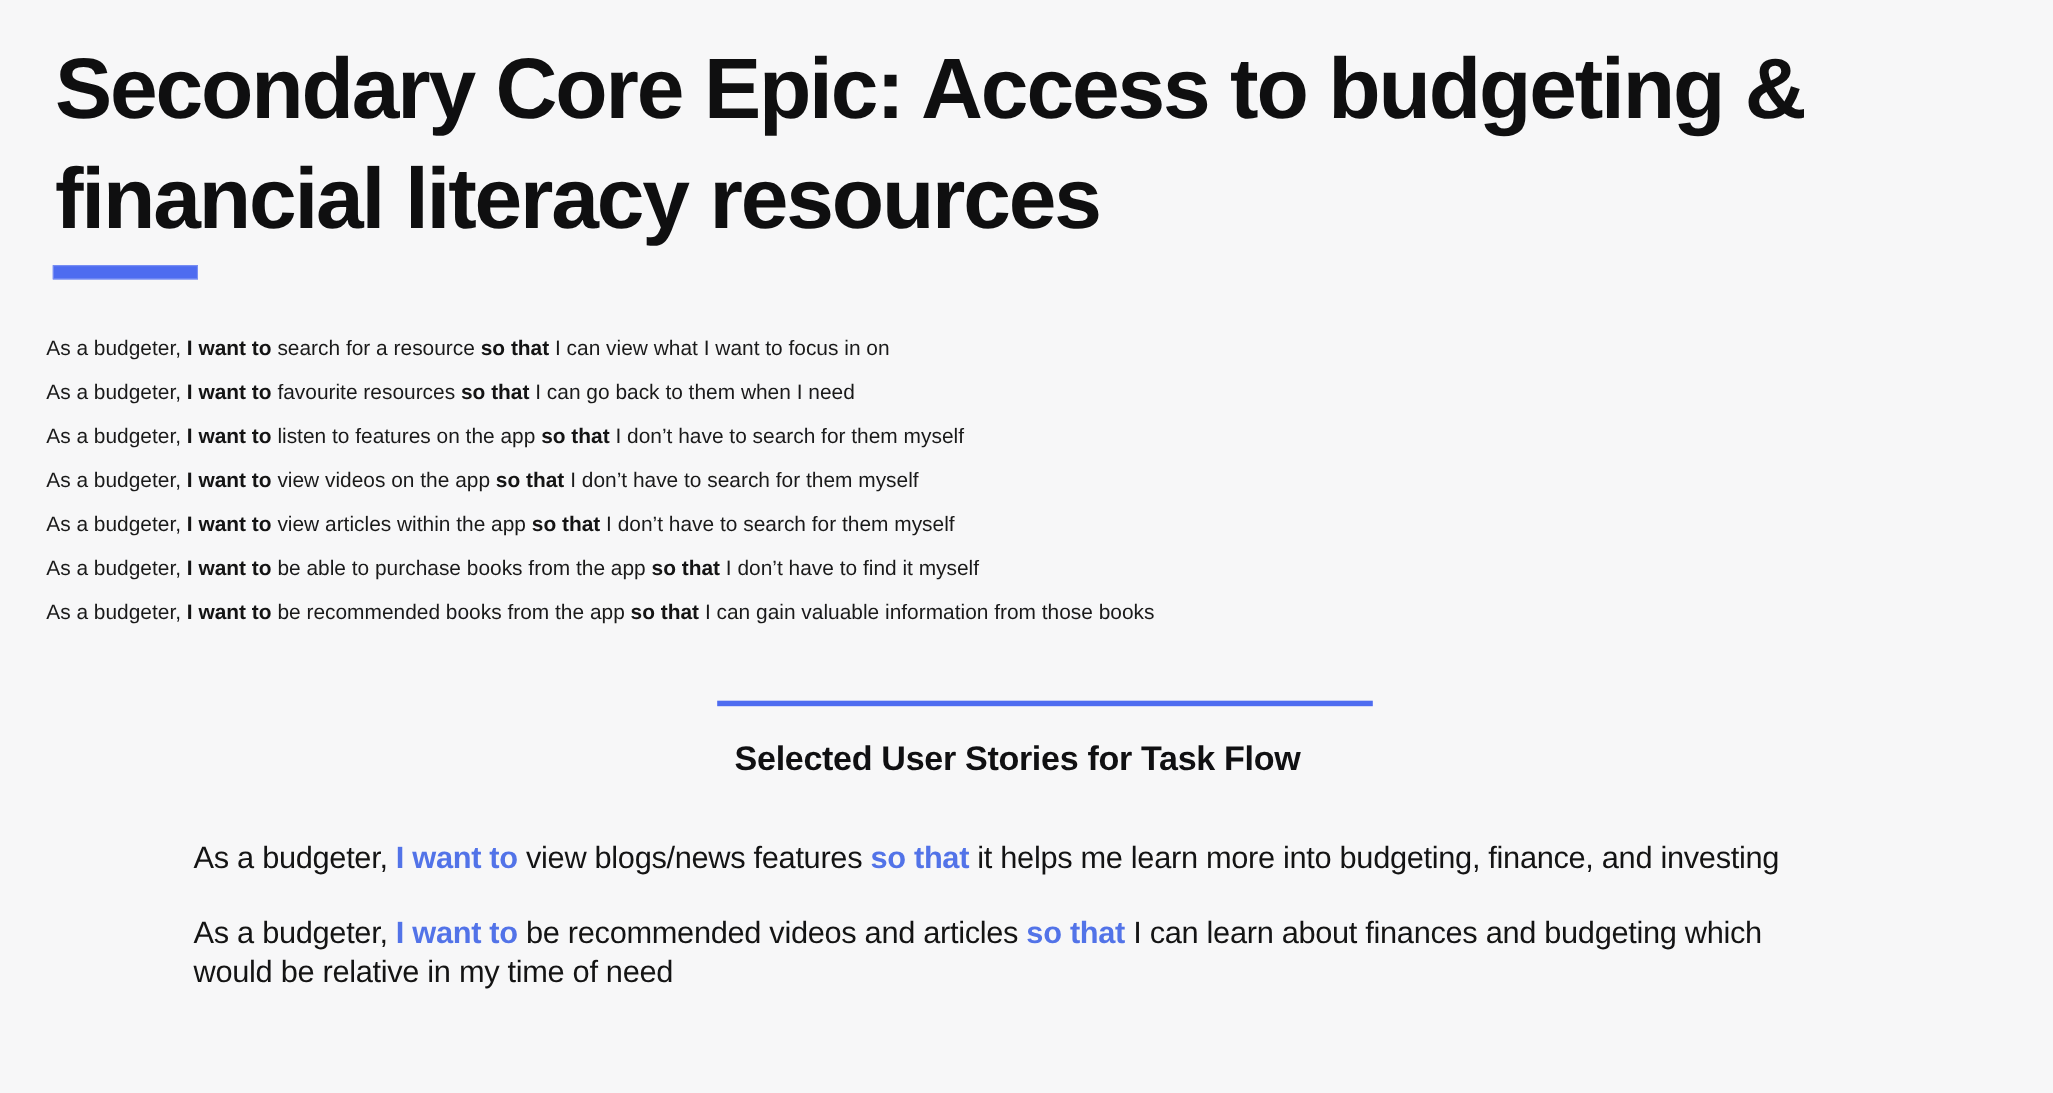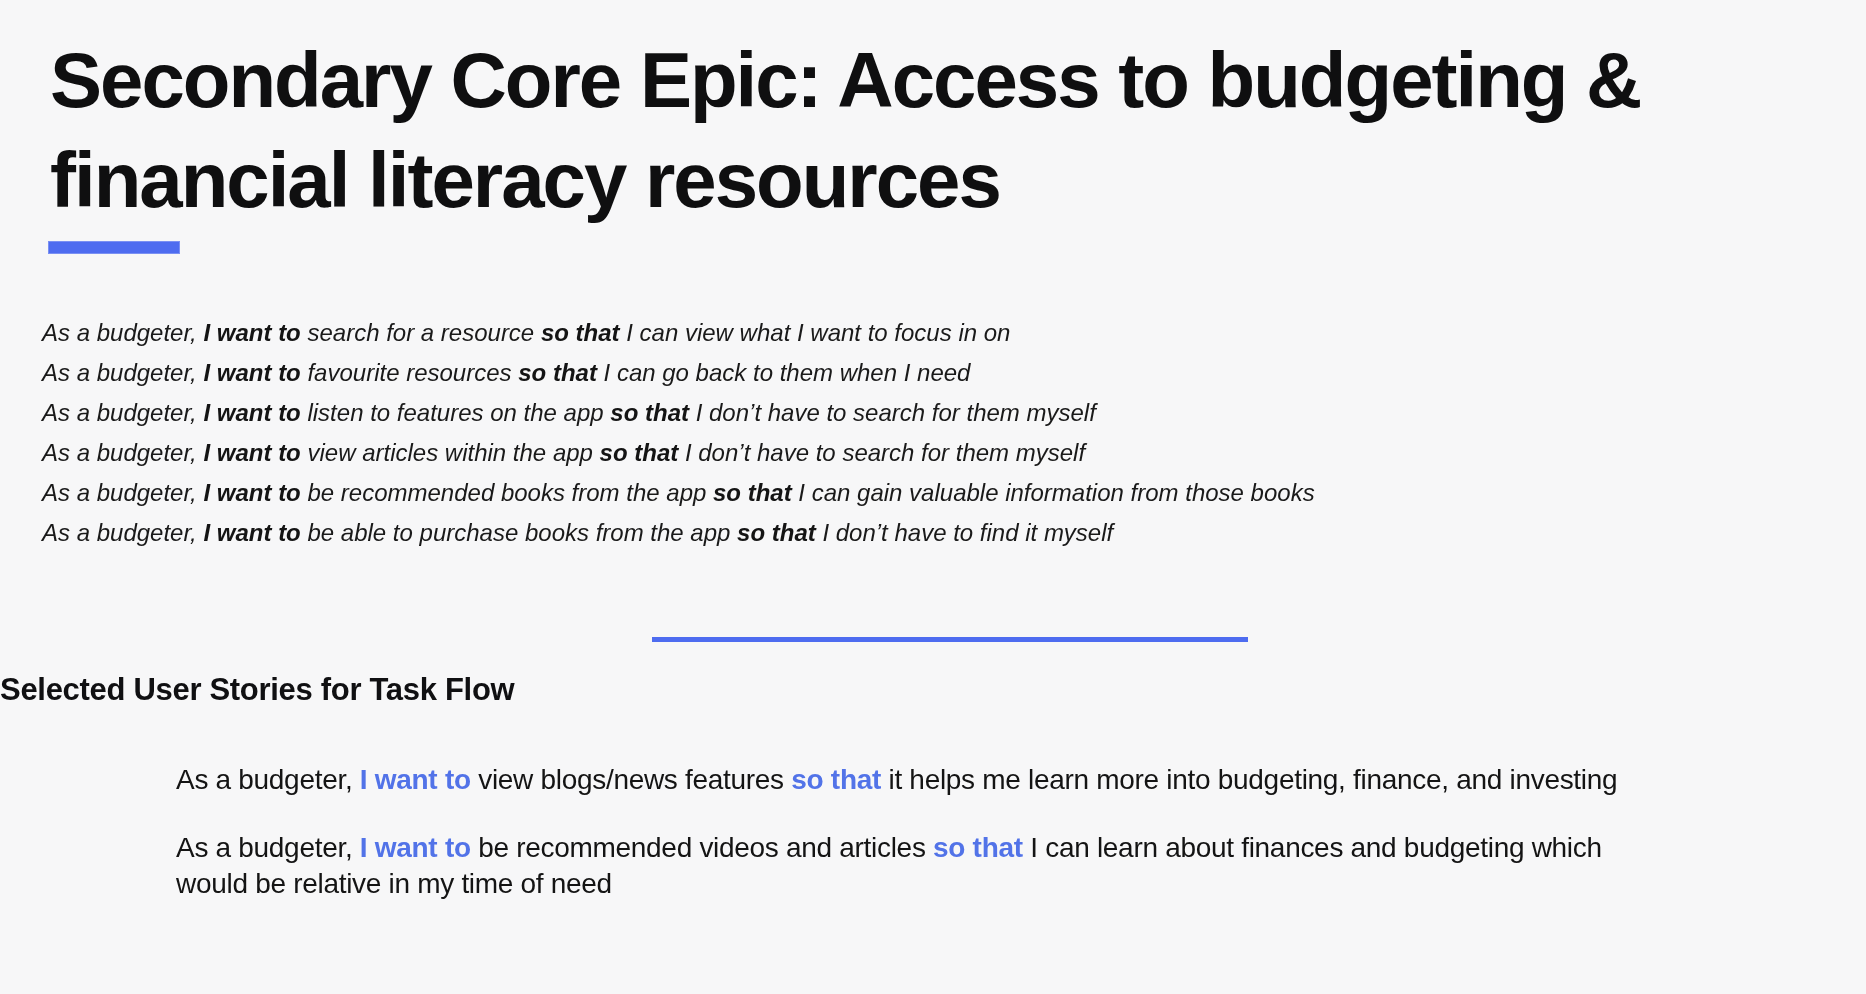--- a/index.html
+++ b/index.html
@@ -23,34 +23,35 @@
   .page-title .line { display: block; white-space: nowrap; }
 
   .title-accent {
     position: absolute; left: 48px; top: 241px;
     width: 132px; height: 13px;
     background: #4e6cf0;
     border: 1px solid #7a90f3;
   }
 
   .epic-stories {
-    position: absolute; left: 42px; top: 313px;
-    font-size: 24px; color: #1a1a1a; font-style: italic;
+    position: absolute; left: 42px; top: 298px;
+    font-size: 19px; color: #1a1a1a;
   }
   .epic-stories p { line-height: 40px; white-space: nowrap; }
   .epic-stories b { font-weight: 700; color: #141414; }
 
   .section-divider {
     position: absolute; left: 652px; top: 637px;
     width: 596px; height: 5px;
     background: #4e6cf0;
   }
 
   .section-heading {
     position: absolute; left: 0; top: 672px; width: 1850px;
+    text-align: center;
     font-family: "Liberation Sans", "DejaVu Sans", sans-serif;
     font-weight: 800;
     font-size: 31px;
     letter-spacing: -0.3px;
     color: #101012;
   }
 
   .selected-stories {
     position: absolute; left: 176px; top: 762px;
     width: 1670px;
@@ -71,23 +72,24 @@
     <span class="line">Secondary Core Epic: Access to budgeting &amp;</span>
     <span class="line">financial literacy resources</span>
   </h1>
 
   <div class="title-accent"></div>
 
   <div class="epic-stories">
     <p><span>As a budgeter, </span><b>I want to</b><span> search for a resource </span><b>so that</b><span> I can view what I want to focus in on</span></p>
     <p><span>As a budgeter, </span><b>I want to</b><span> favourite resources </span><b>so that</b><span> I can go back to them when I need</span></p>
     <p><span>As a budgeter, </span><b>I want to</b><span> listen to features on the app </span><b>so that</b><span> I don’t have to search for them myself</span></p>
+    <p><span>As a budgeter, </span><b>I want to</b><span> view videos on the app </span><b>so that</b><span> I don’t have to search for them myself</span></p>
     <p><span>As a budgeter, </span><b>I want to</b><span> view articles within the app </span><b>so that</b><span> I don’t have to search for them myself</span></p>
+    <p><span>As a budgeter, </span><b>I want to</b><span> be able to purchase books from the app </span><b>so that</b><span> I don’t have to find it myself</span></p>
     <p><span>As a budgeter, </span><b>I want to</b><span> be recommended books from the app </span><b>so that</b><span> I can gain valuable information from those books</span></p>
-    <p><span>As a budgeter, </span><b>I want to</b><span> be able to purchase books from the app </span><b>so that</b><span> I don’t have to find it myself</span></p>
   </div>
 
   <div class="section-divider"></div>
 
   <div class="section-heading">Selected User Stories for Task Flow</div>
 
   <div class="selected-stories">
     <p><span>As a budgeter, </span><span class="hl">I want to</span><span> view blogs/news features </span><span class="hl">so that</span><span> it helps me learn more into budgeting, finance, and investing</span></p>
     <p><span>As a budgeter, </span><span class="hl">I want to</span><span> be recommended videos and articles </span><span class="hl">so that</span><span> I can learn about finances and budgeting which
 would be relative in my time of need</span></p>

